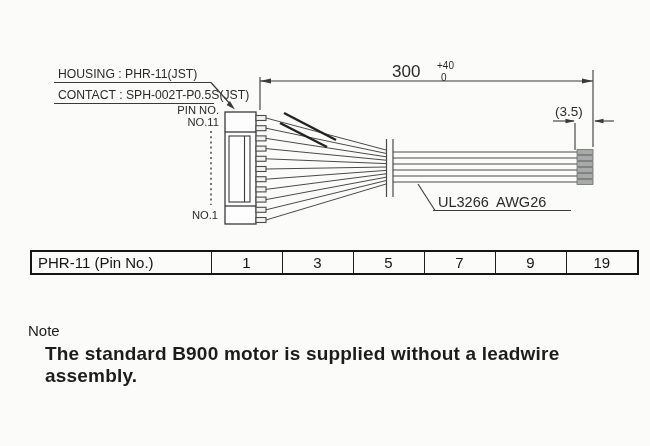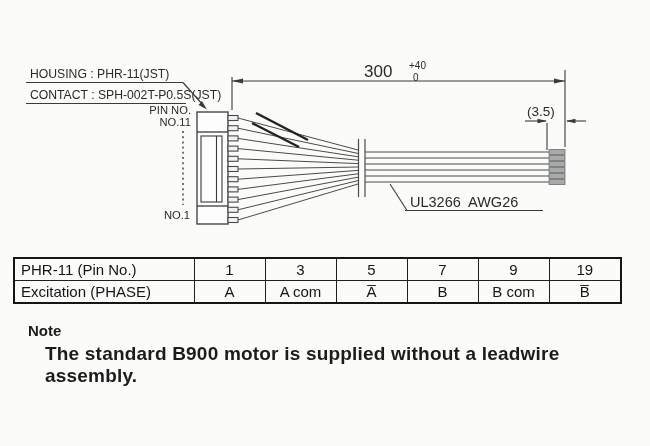--- a/index.html
+++ b/index.html
@@ -4,25 +4,25 @@
 <style>
   html,body{margin:0;padding:0;}
   body{
     width:650px;height:446px;
     background:#fbfbfa;
     font-family:"Liberation Sans","DejaVu Sans",sans-serif;
     color:#1c1c1c;
     position:relative;
     overflow:hidden;
   }
-  .stage{position:absolute;left:0;top:0;width:574px;height:446px;}
+  .stage{position:absolute;left:0;top:0;width:574px;height:446px;padding-left:28px;}
   svg text{fill:#2a2a2a;}
 
   
-  .pin-table-wrap{position:absolute;left:13px;top:250px;margin-top:7px;}
+  .pin-table-wrap{position:absolute;left:30px;top:250px;}
   table.pin-table{
     border-collapse:collapse;
     table-layout:fixed;
     width:608px;
   }
   table.pin-table td{
     border:1.6px solid #1f1f1f;
     height:21px;
     font-size:15px;
     text-align:center;
@@ -32,21 +32,21 @@
     color:#151515;
   }
   table.pin-table{border:2.5px solid #151515;}
   table.pin-table td.rowhead{
     text-align:left;
     padding-left:6px;
     font-size:15px;
   }
   
   .note-block{position:absolute;left:28px;top:322px;width:600px;}
-  .note-title{font-weight:700;font-size:15px;margin:0 0 4px 0;}
+  .note-title{font-weight:400;font-size:15px;margin:0 0 4px 0;}
   .note-line{font-weight:700;font-size:19px;margin:0 0 5px 17px;letter-spacing:.2px;}
 </style>
 </head>
 <body>
 
 <div class="stage">
 
   
   <svg width="650" height="246" viewBox="0 0 650 246">
 
@@ -170,29 +170,20 @@
       <tbody>
           <tr>
             <td class="rowhead">PHR-11 (Pin No.)</td>
             <td>1</td>
             <td>3</td>
             <td>5</td>
             <td>7</td>
             <td>9</td>
             <td>19</td>
           </tr>
-          <tr>
-            <td class="rowhead">Excitation (PHASE)</td>
-            <td>A</td>
-            <td>A com</td>
-            <td>A̅</td>
-            <td>B</td>
-            <td>B com</td>
-            <td>B̅</td>
-          </tr>
         </tbody>
     </table>
   </div>
 
   
   <div class="note-block">
     <p class="note-title">Note</p>
     <div>
         <p class="note-line">The standard B900 motor is supplied without a leadwire assembly.</p>
       </div>

